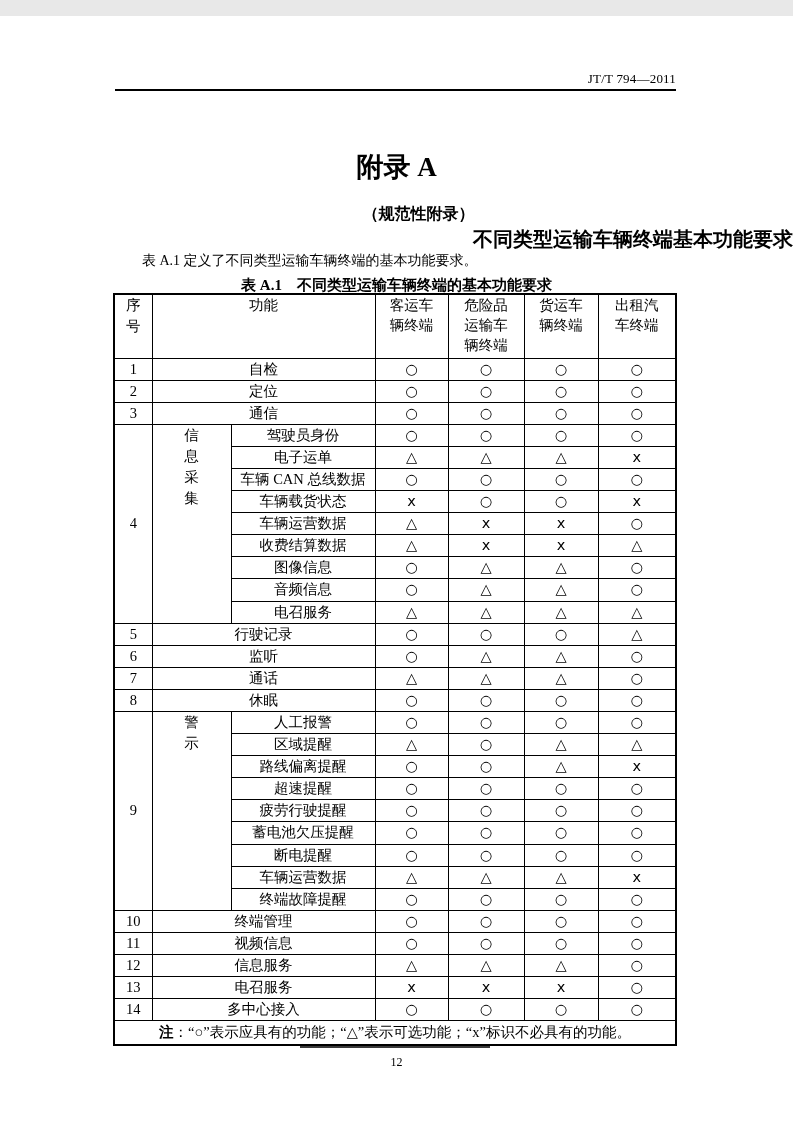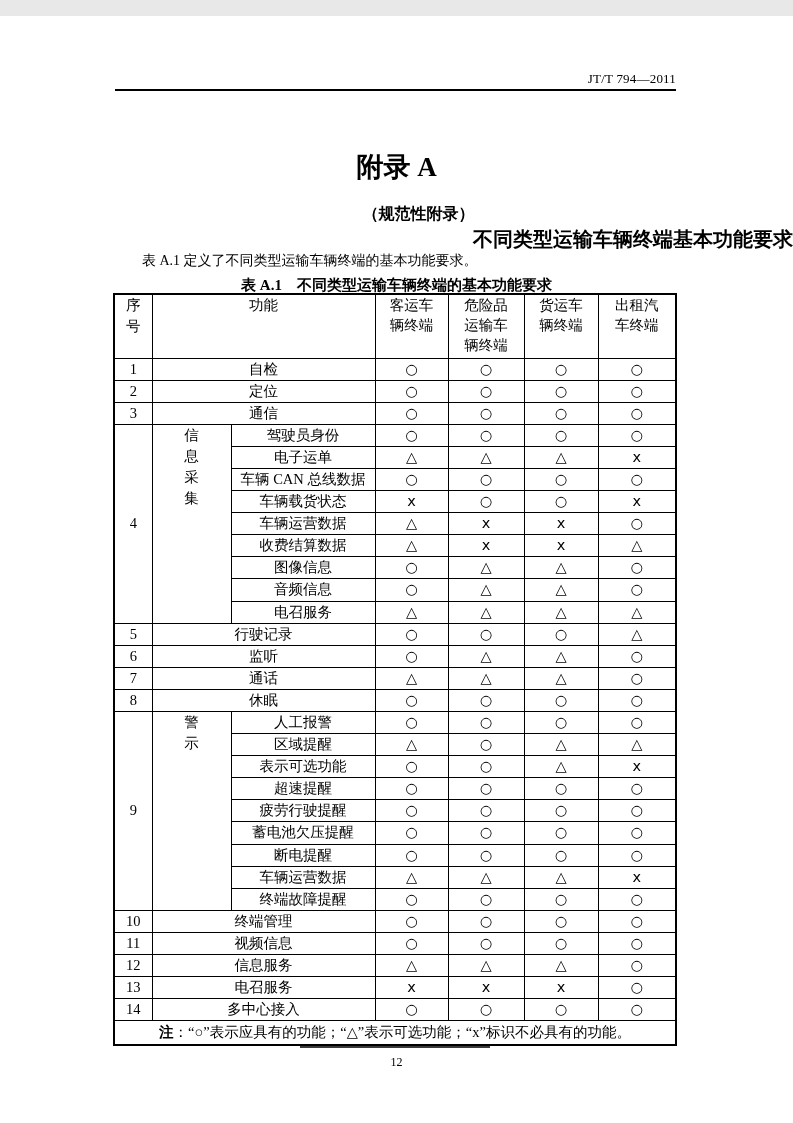--- a/index.html
+++ b/index.html
@@ -269,21 +269,21 @@
             <td class="c-sym">○</td>
           </tr>
           <tr>
             <td class="c-fn">区域提醒</td>
             <td class="c-sym">△</td>
             <td class="c-sym">○</td>
             <td class="c-sym">△</td>
             <td class="c-sym">△</td>
           </tr>
           <tr>
-            <td class="c-fn">表示可选功能</td>
+            <td class="c-fn">路线偏离提醒</td>
             <td class="c-sym">○</td>
             <td class="c-sym">○</td>
             <td class="c-sym">△</td>
             <td class="c-sym">x</td>
           </tr>
           <tr>
             <td class="c-fn">超速提醒</td>
             <td class="c-sym">○</td>
             <td class="c-sym">○</td>
             <td class="c-sym">○</td>

